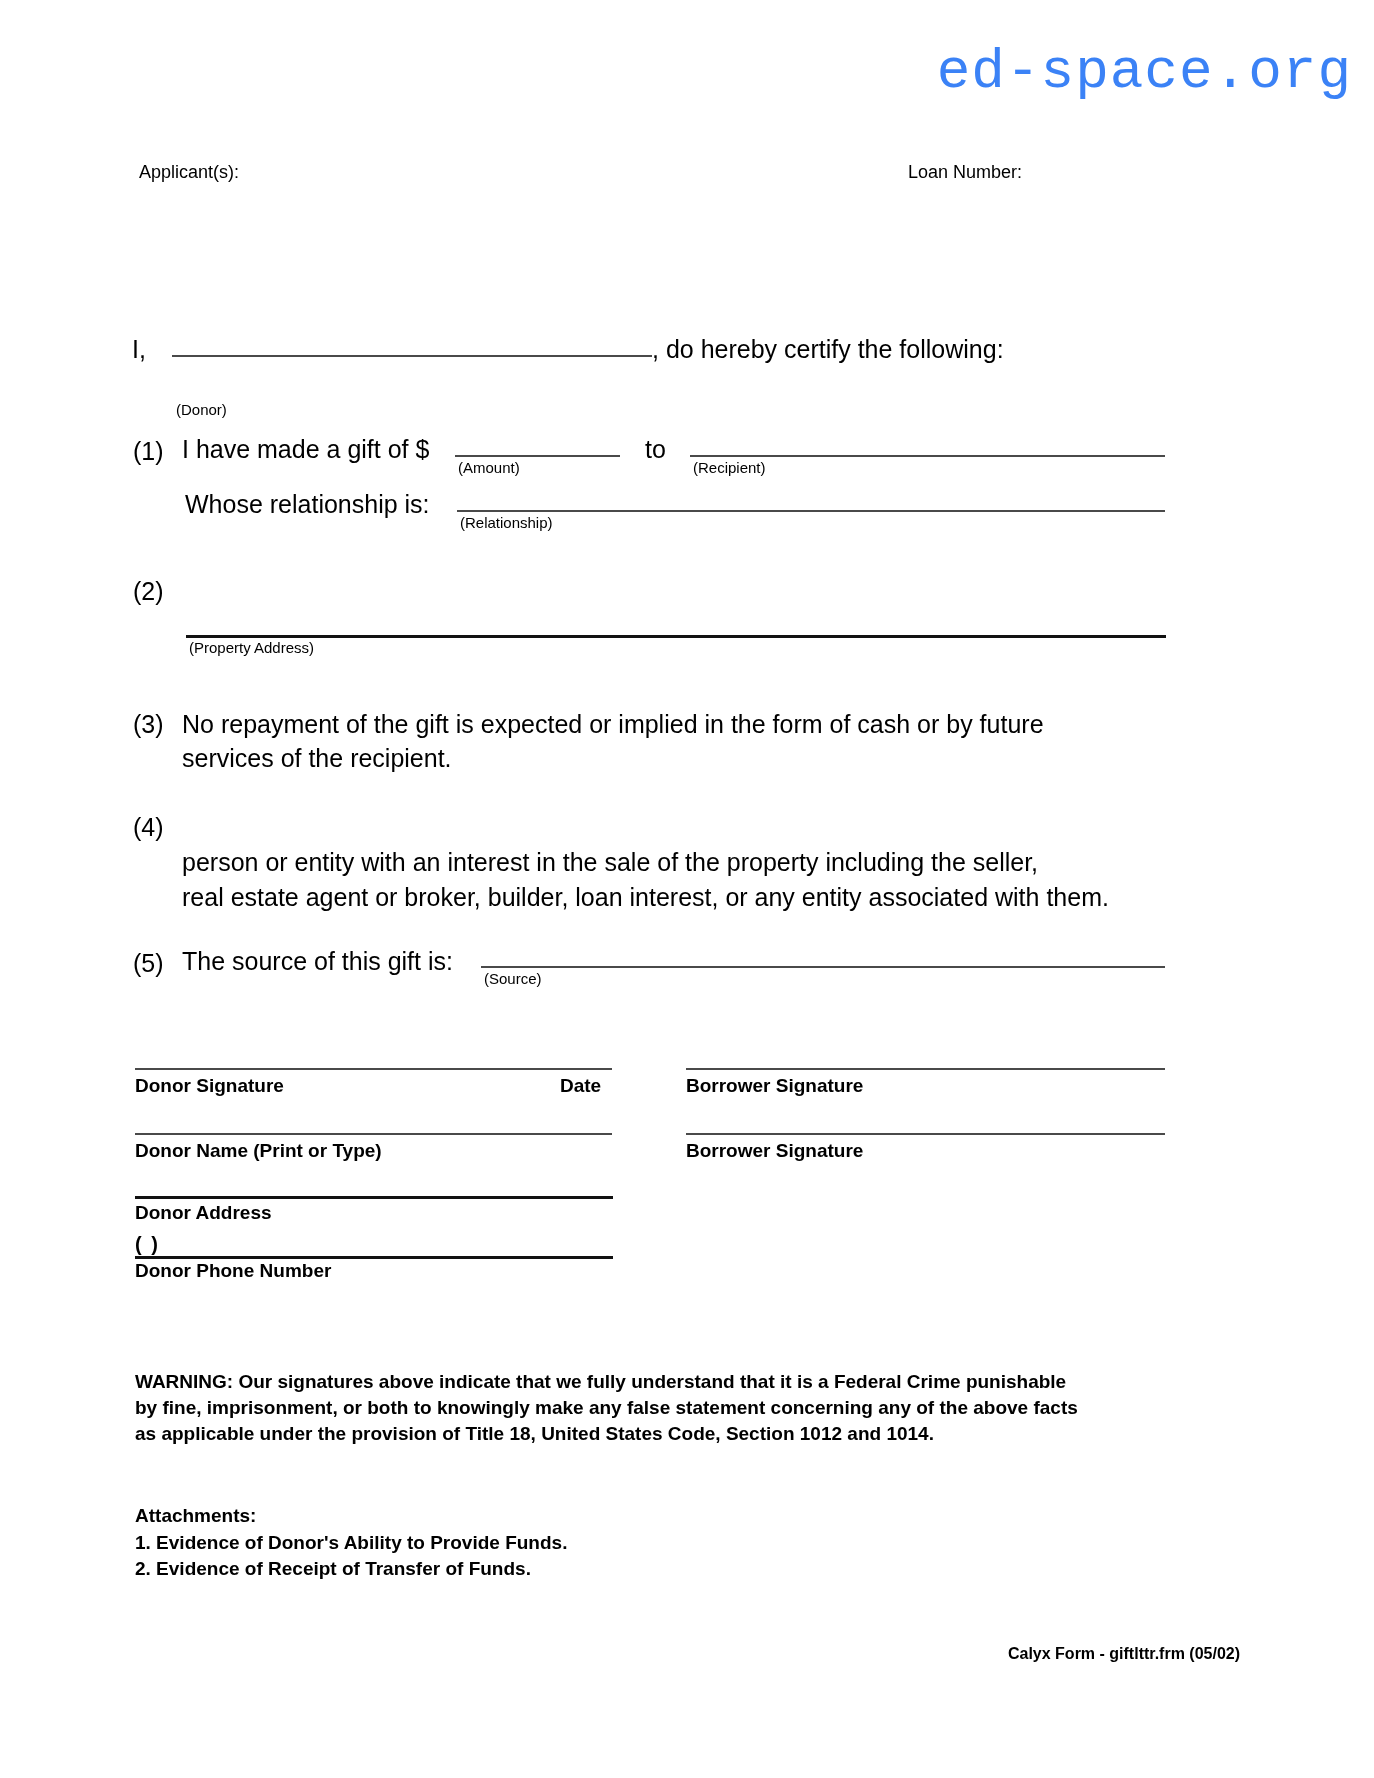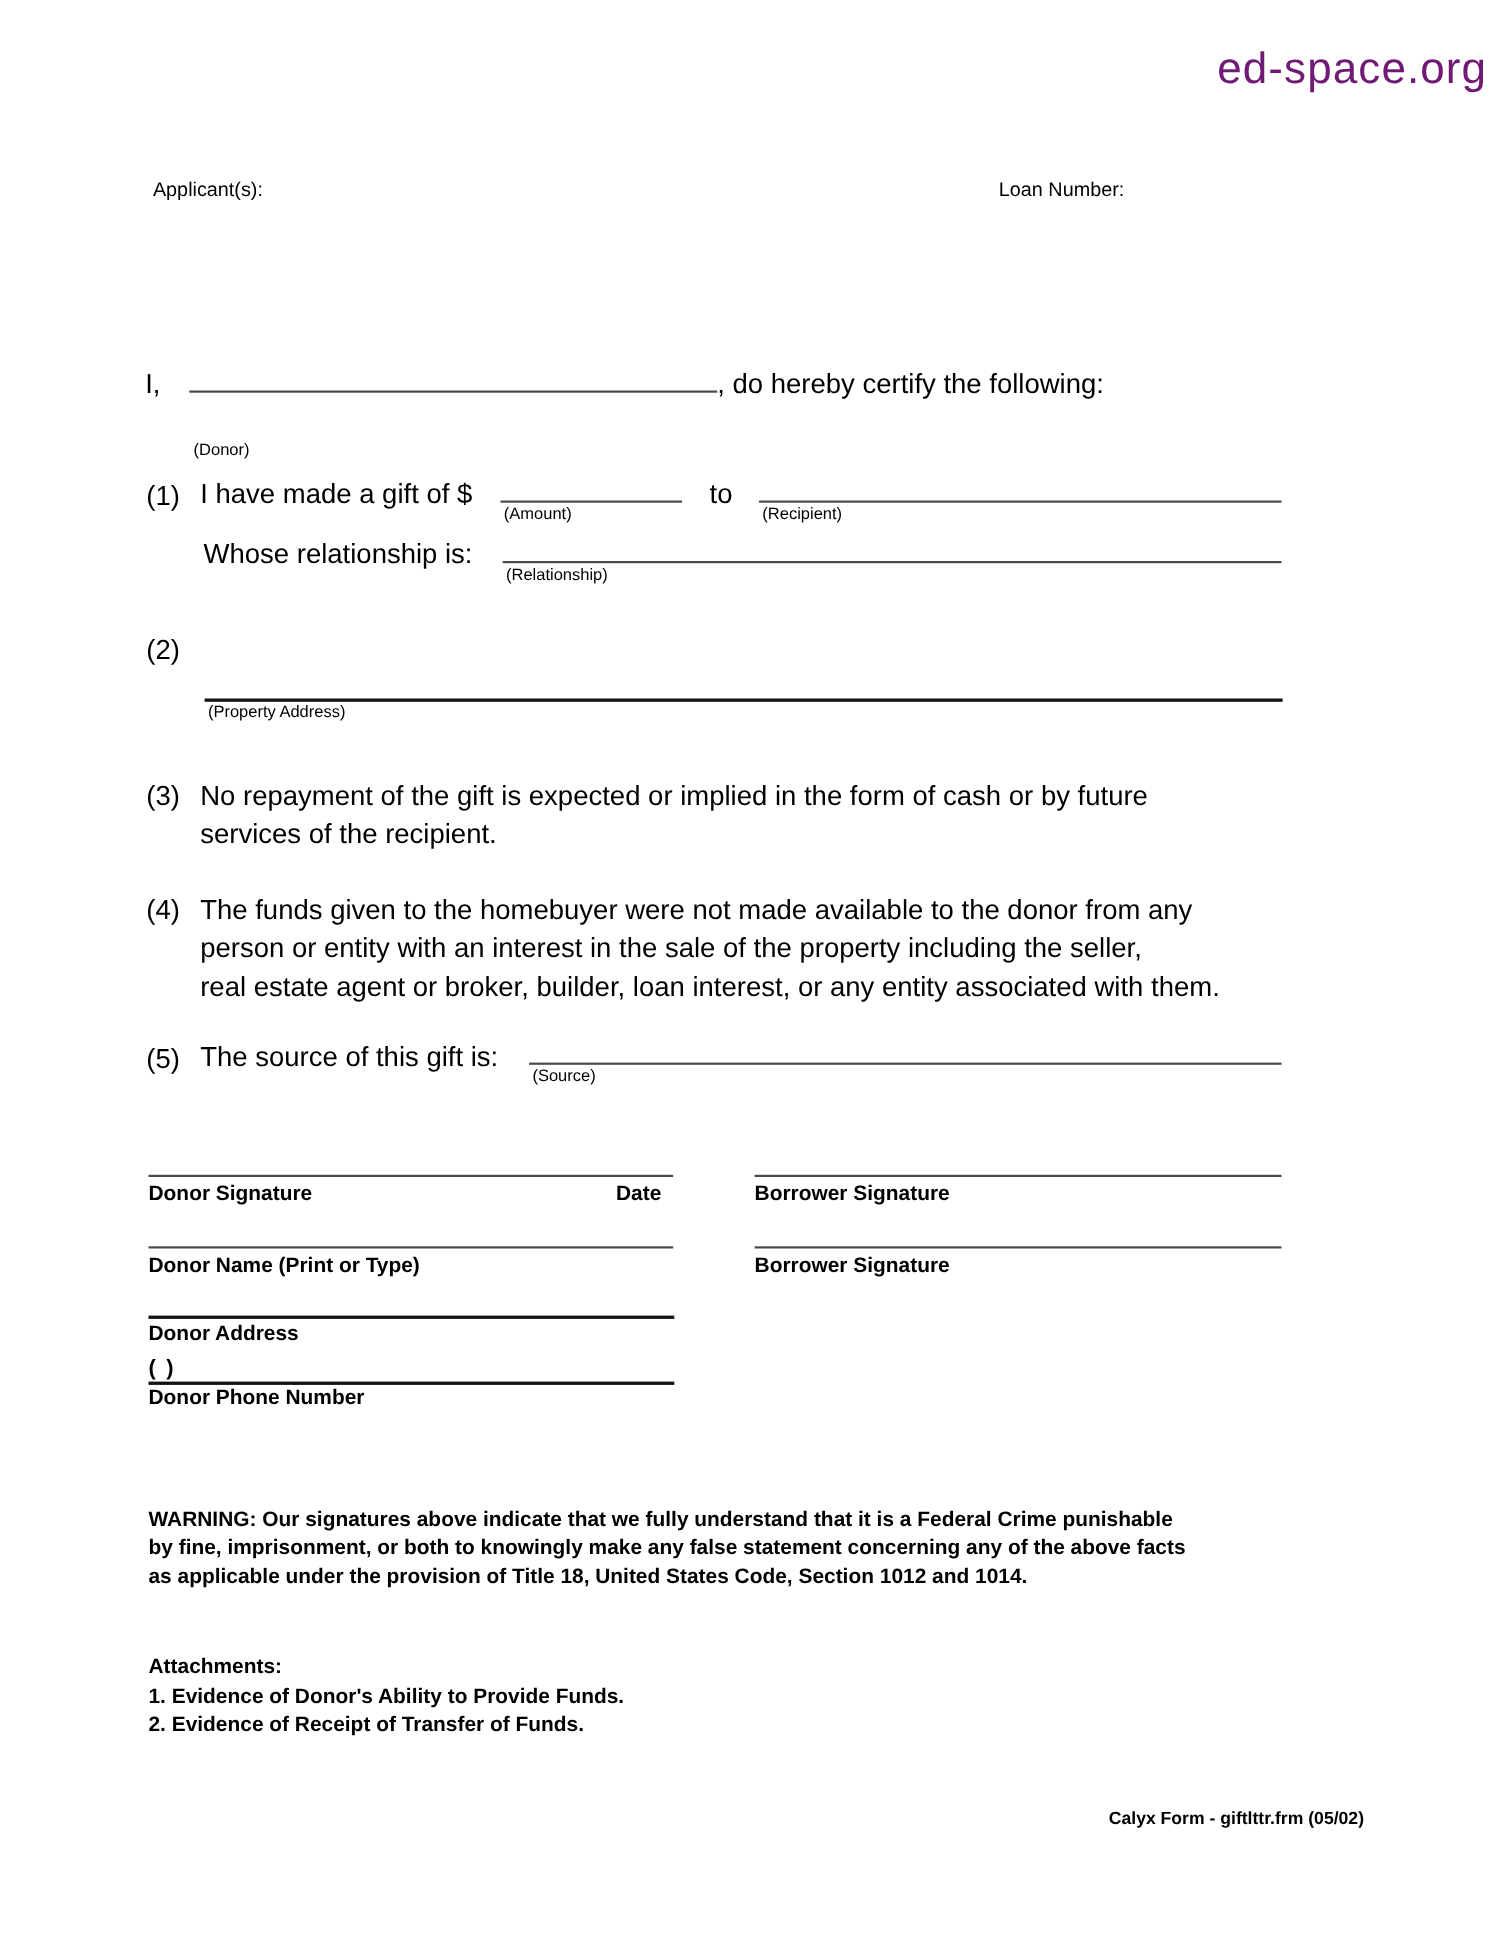--- a/index.html
+++ b/index.html
@@ -17,24 +17,24 @@
     height: 1778px;
     background: #ffffff;
     overflow: hidden;
   }
 
   
   .watermark {
     position: absolute;
     top: 40px;
     right: 22px;
-    font-family: Liberation Sans, sans-serif;
-    font-size: 40px;
+    font-family: Liberation Mono, monospace;
+    font-size: 56px;
     letter-spacing: 1px;
-    color: #701a75;
+    color: #3b82f6;
     white-space: nowrap;
   }
   .doc-title {
     position: absolute;
     top: 80px;
     left: 0;
     width: 1180px;
     text-align: center;
     font-size: 37px;
     font-weight: bold;
@@ -151,21 +151,20 @@
 
   <div class="num" style="top:577px; left:133px;">(2)</div>
   <div class="rule thick" style="top:635px; left:186px; width:980px;"></div>
   <div class="caption" style="top:639px; left:189px;">(Property Address)</div>
 
   <div class="num" style="top:710px; left:133px;">(3)</div>
   <div class="para-line" style="top:710px; left:182px;">No repayment of the gift is expected or implied in the form of cash or by future</div>
   <div class="para-line" style="top:744px; left:182px;">services of the recipient.</div>
 
   <div class="num" style="top:813px; left:133px;">(4)</div>
-  <div class="para-line" style="top:813px; left:182px;">The funds given to the homebuyer were not made available to the donor from any</div>
   <div class="para-line" style="top:848px; left:182px;">person or entity with an interest in the sale of the property including the seller,</div>
   <div class="para-line" style="top:883px; left:182px;">real estate agent or broker, builder, loan interest, or any entity associated with them.</div>
 
   <div class="num" style="top:949px; left:133px;">(5)</div>
   <div class="body-text" style="top:949px; left:182px;">The source of this gift is:</div>
   <div class="rule" style="top:966px; left:481px; width:684px;"></div>
   <div class="caption" style="top:970px; left:484px;">(Source)</div>
 
   <div class="rule" style="top:1068px; left:135px; width:477px;"></div>
   <div class="sig-label" style="top:1075px; left:135px;">Donor Signature</div>

